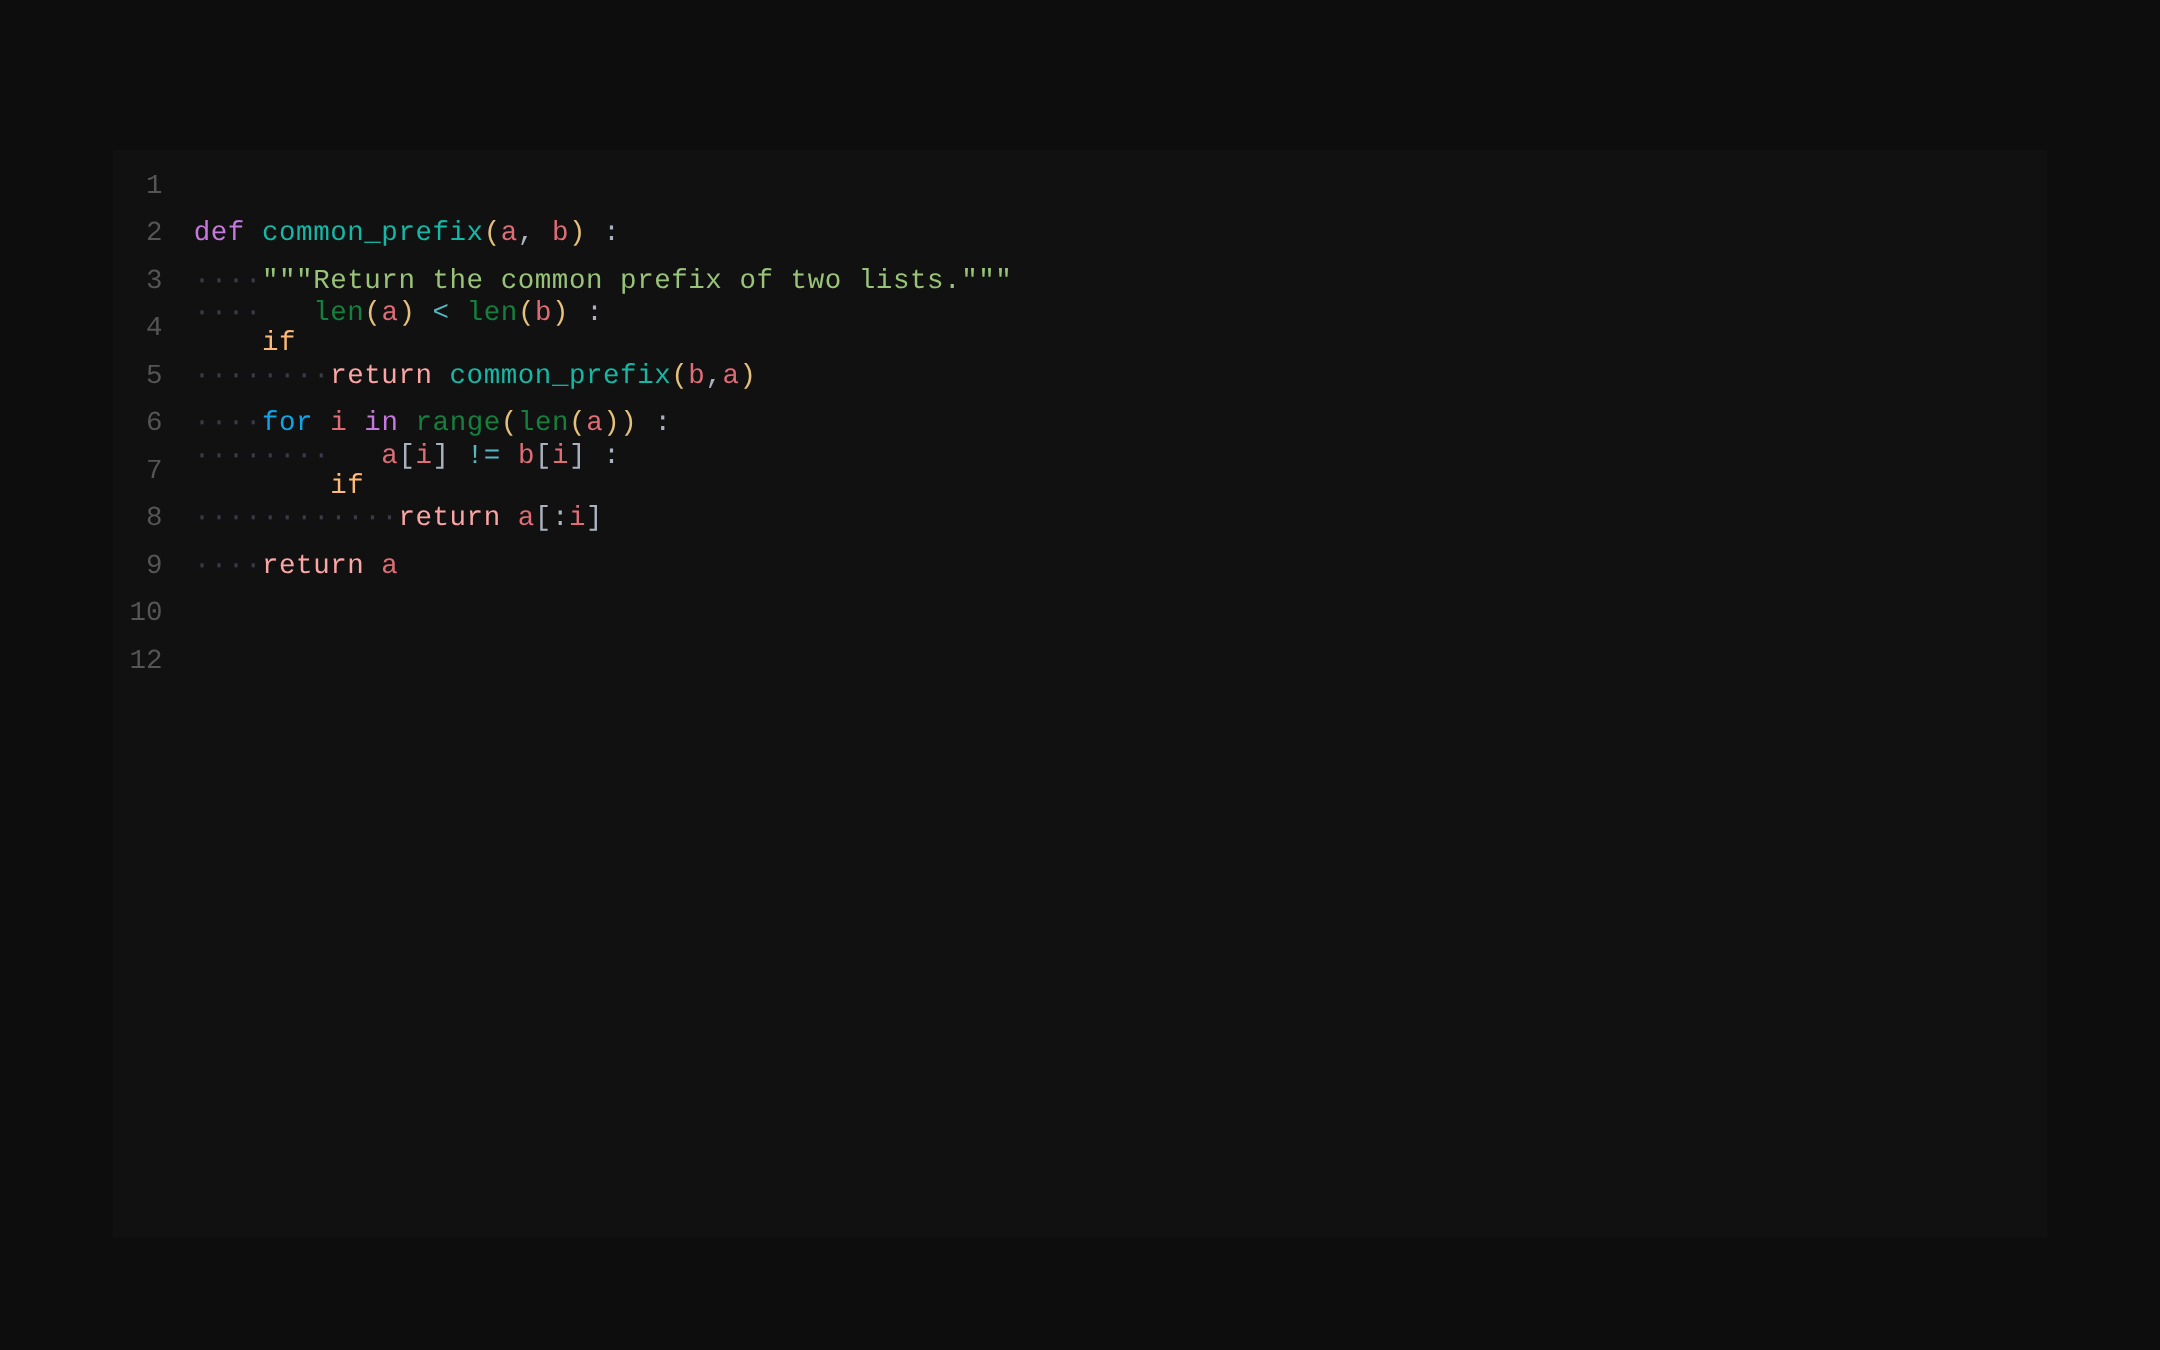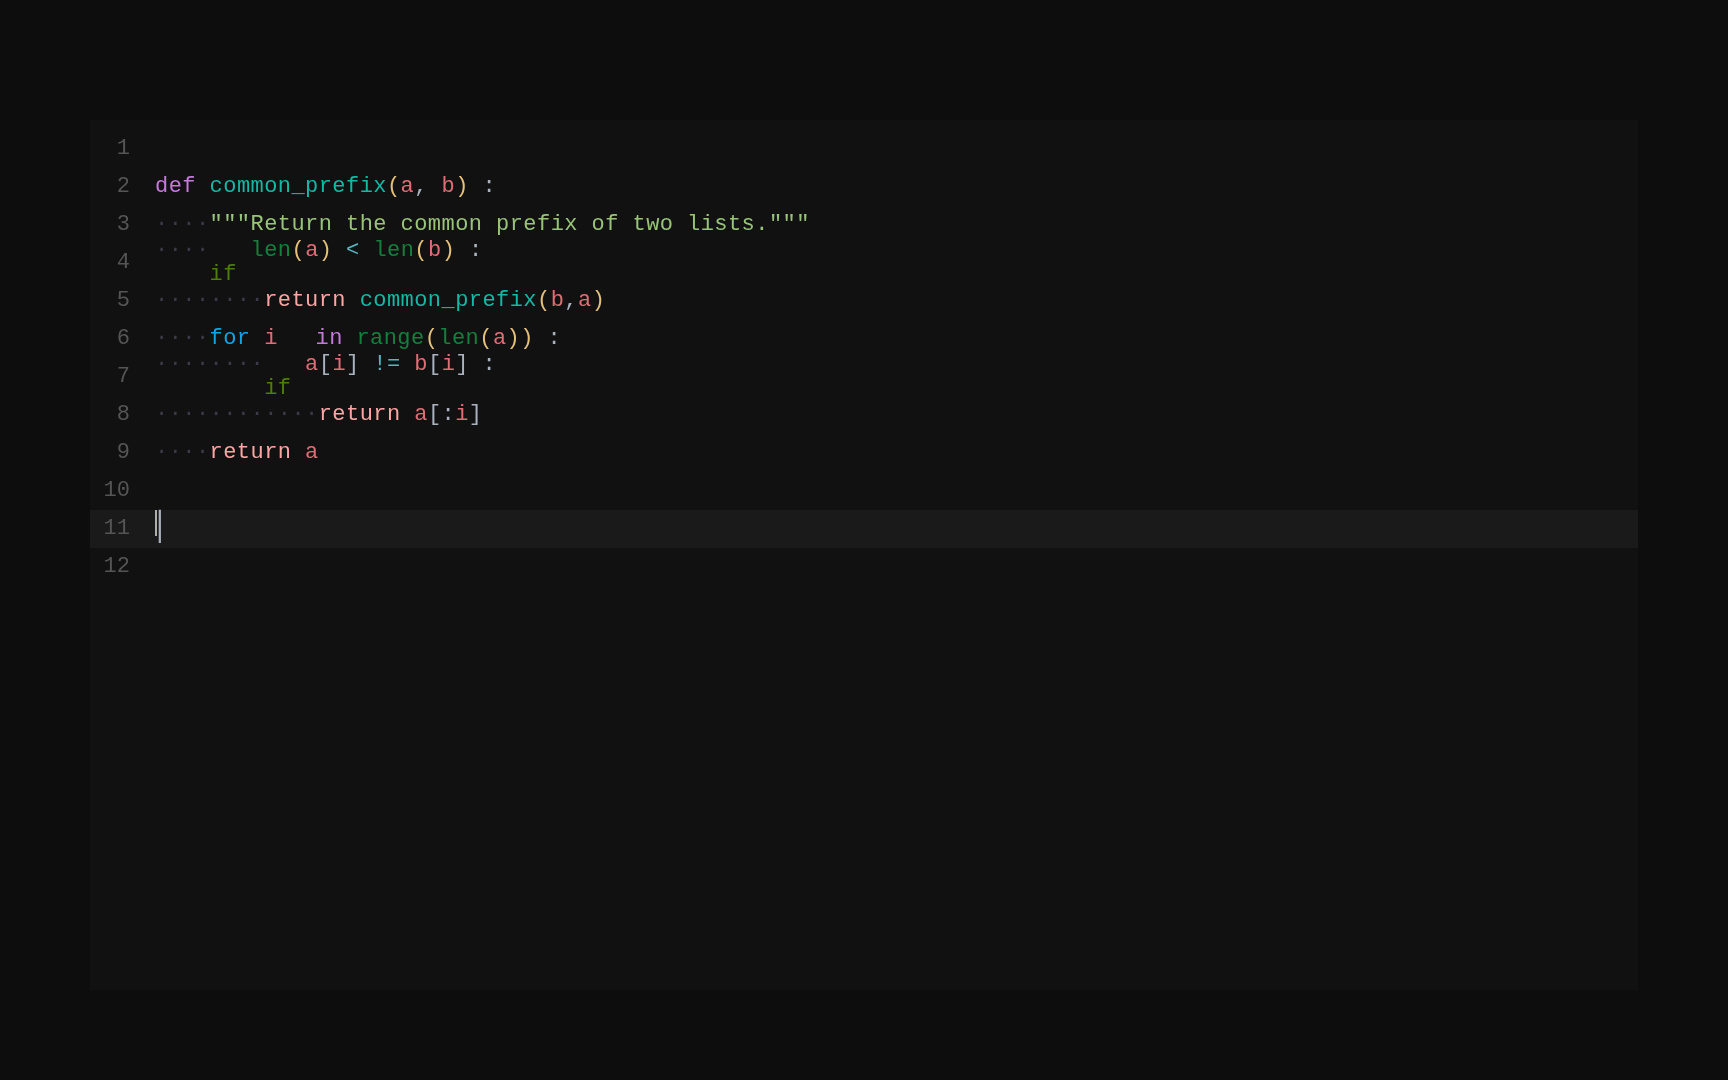--- a/index.html
+++ b/index.html
@@ -57,23 +57,23 @@
       padding-left: 5px;
       letter-spacing: 0.02em;
     }
 
     
     .kw-def { color: #c678dd; }
     .fn-name { color: #14b8a6; }
     .paren { color: #e5c07b; }
     .param { color: #e06c75; }
     .string { color: #98c379; }
-    .kw-if { color: #4d7c0f; margin-top: 24px; }
+    .kw-if { color: #fdba74; margin-top: 24px; }
     .kw-for { color: #0ea5e9; }
-    .kw-in { color: #c678dd; margin-left: 24px; }
+    .kw-in { color: #c678dd; }
     .kw-return { color: #fca5a5; }
     .builtin { color: #15803d; }
     .variable { color: #e06c75; }
     .operator { color: #56b6c2; }
     .normal { color: #abb2bf; }
     .dot-indent { color: #3a3a4a; }
 
     .cursor-line {
       background-color: #1a1a1a;
     }
@@ -225,27 +225,20 @@
         <span class="normal">&nbsp;</span>
         <span class="variable">a</span>
       </span>
     </div>
 
     <div class="code-line">
       <span class="line-number">10</span>
       <span class="line-content"></span>
     </div>
 
-    <div class="code-line cursor-line">
-      <span class="line-number">11</span>
-      <span class="line-content">
-        <span class="text-cursor"></span>
-        <span class="text-cursor-caret">▏</span>
-      </span>
-    </div>
 
     <div class="code-line">
       <span class="line-number">12</span>
       <span class="line-content"></span>
     </div>
 
   </div>
 </div>
 
 </body></html>

